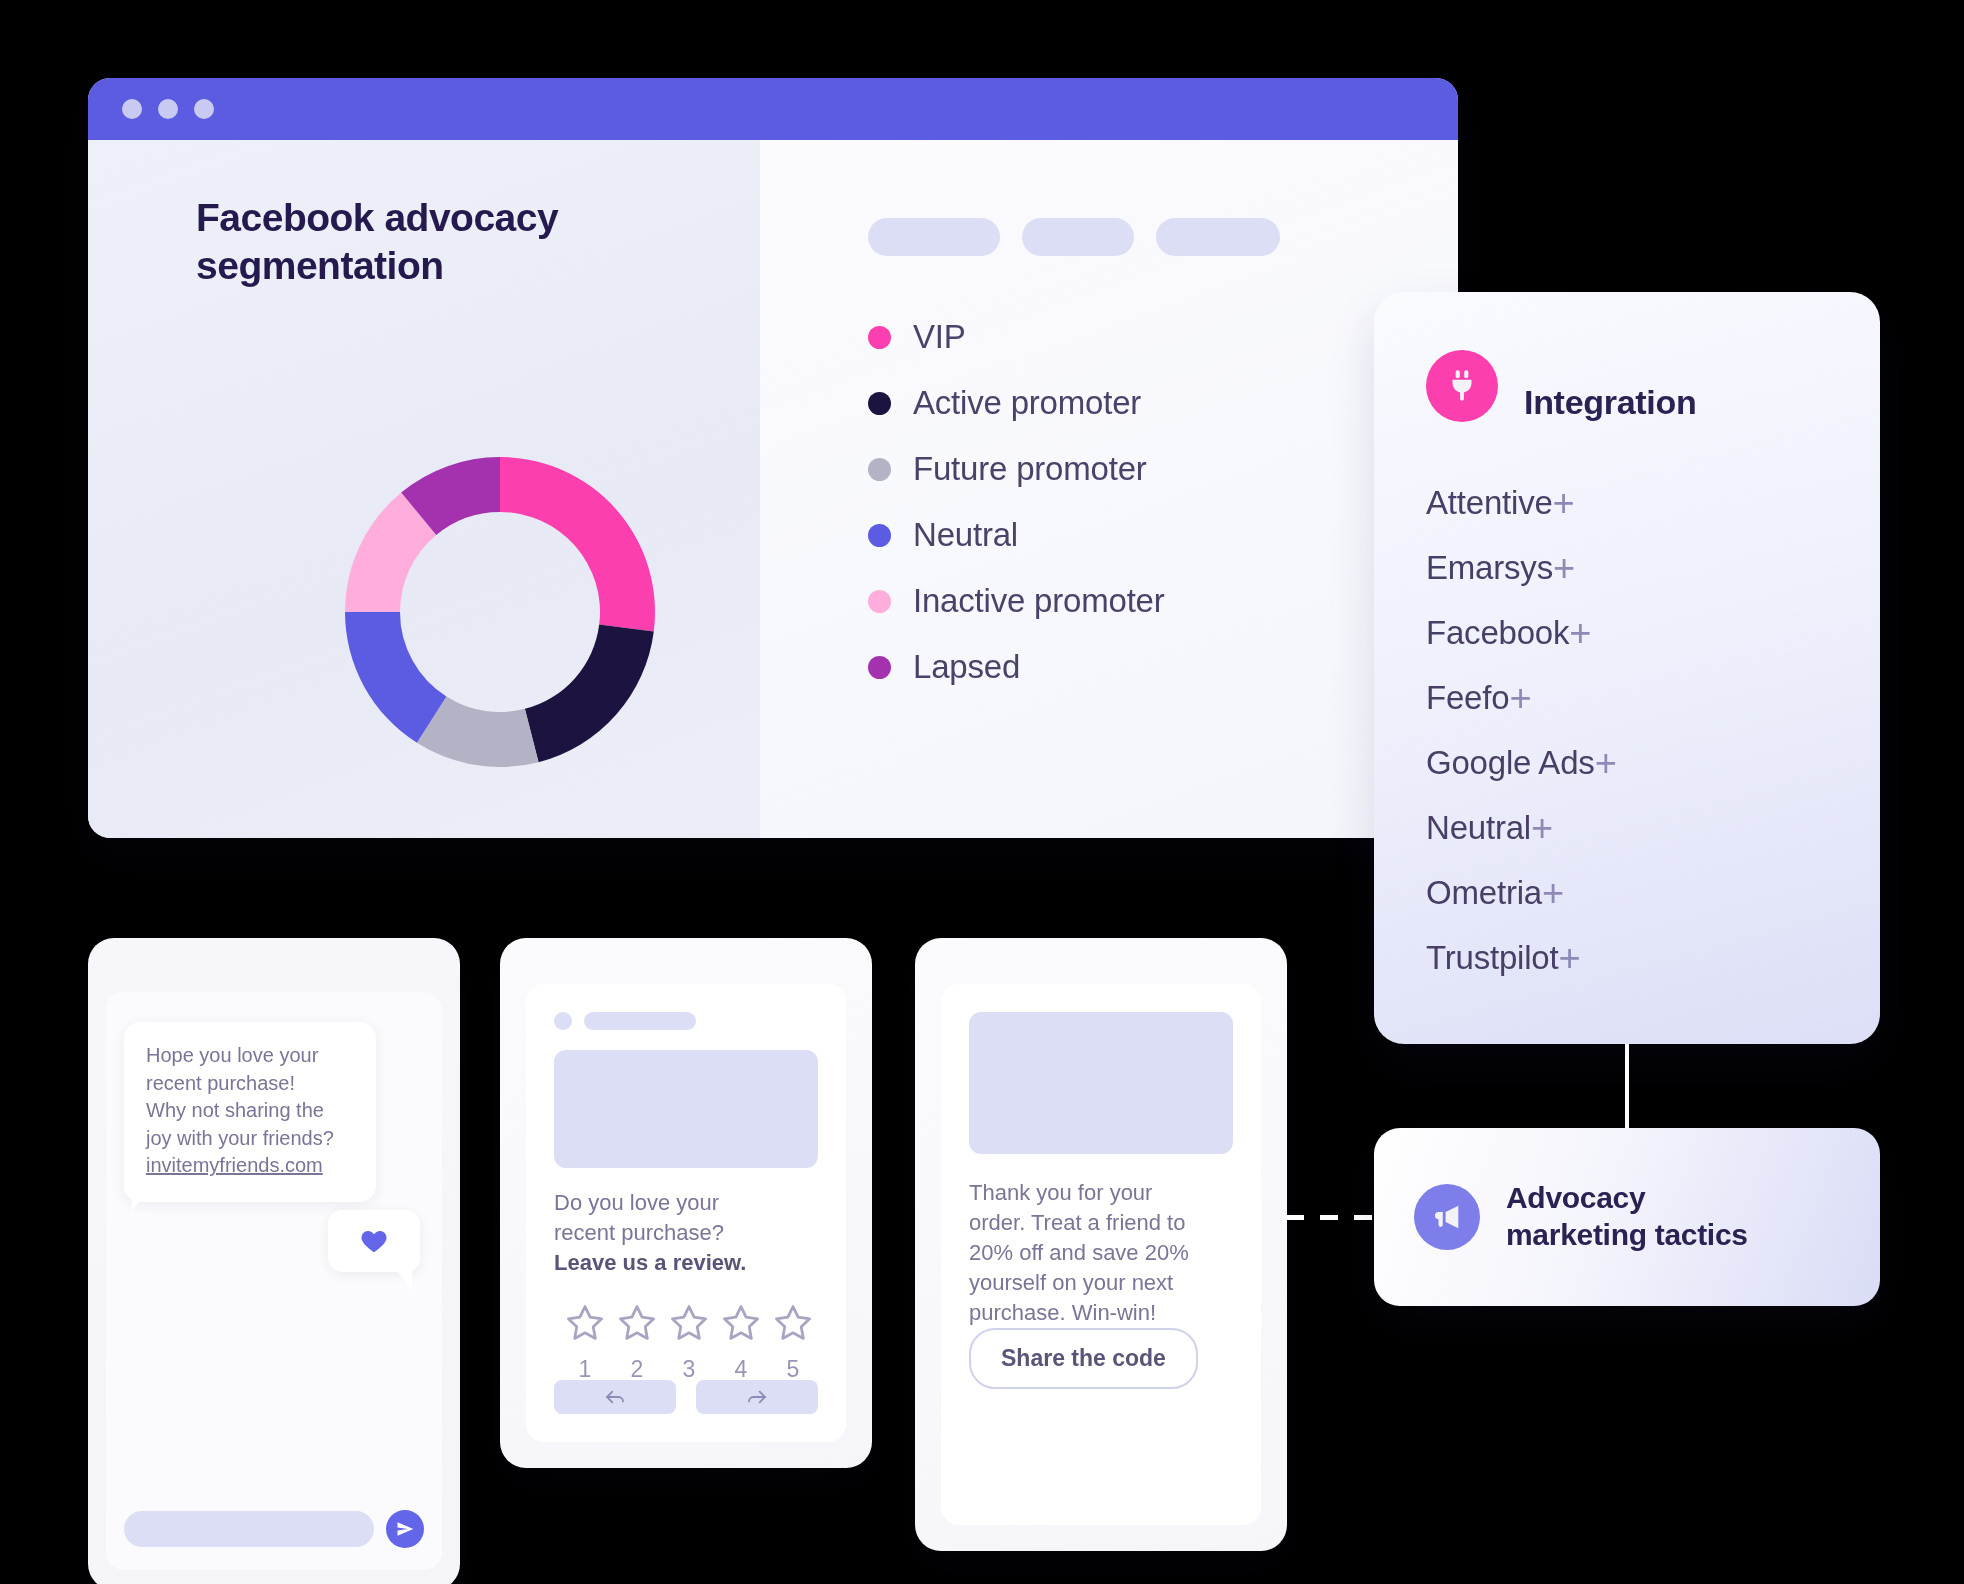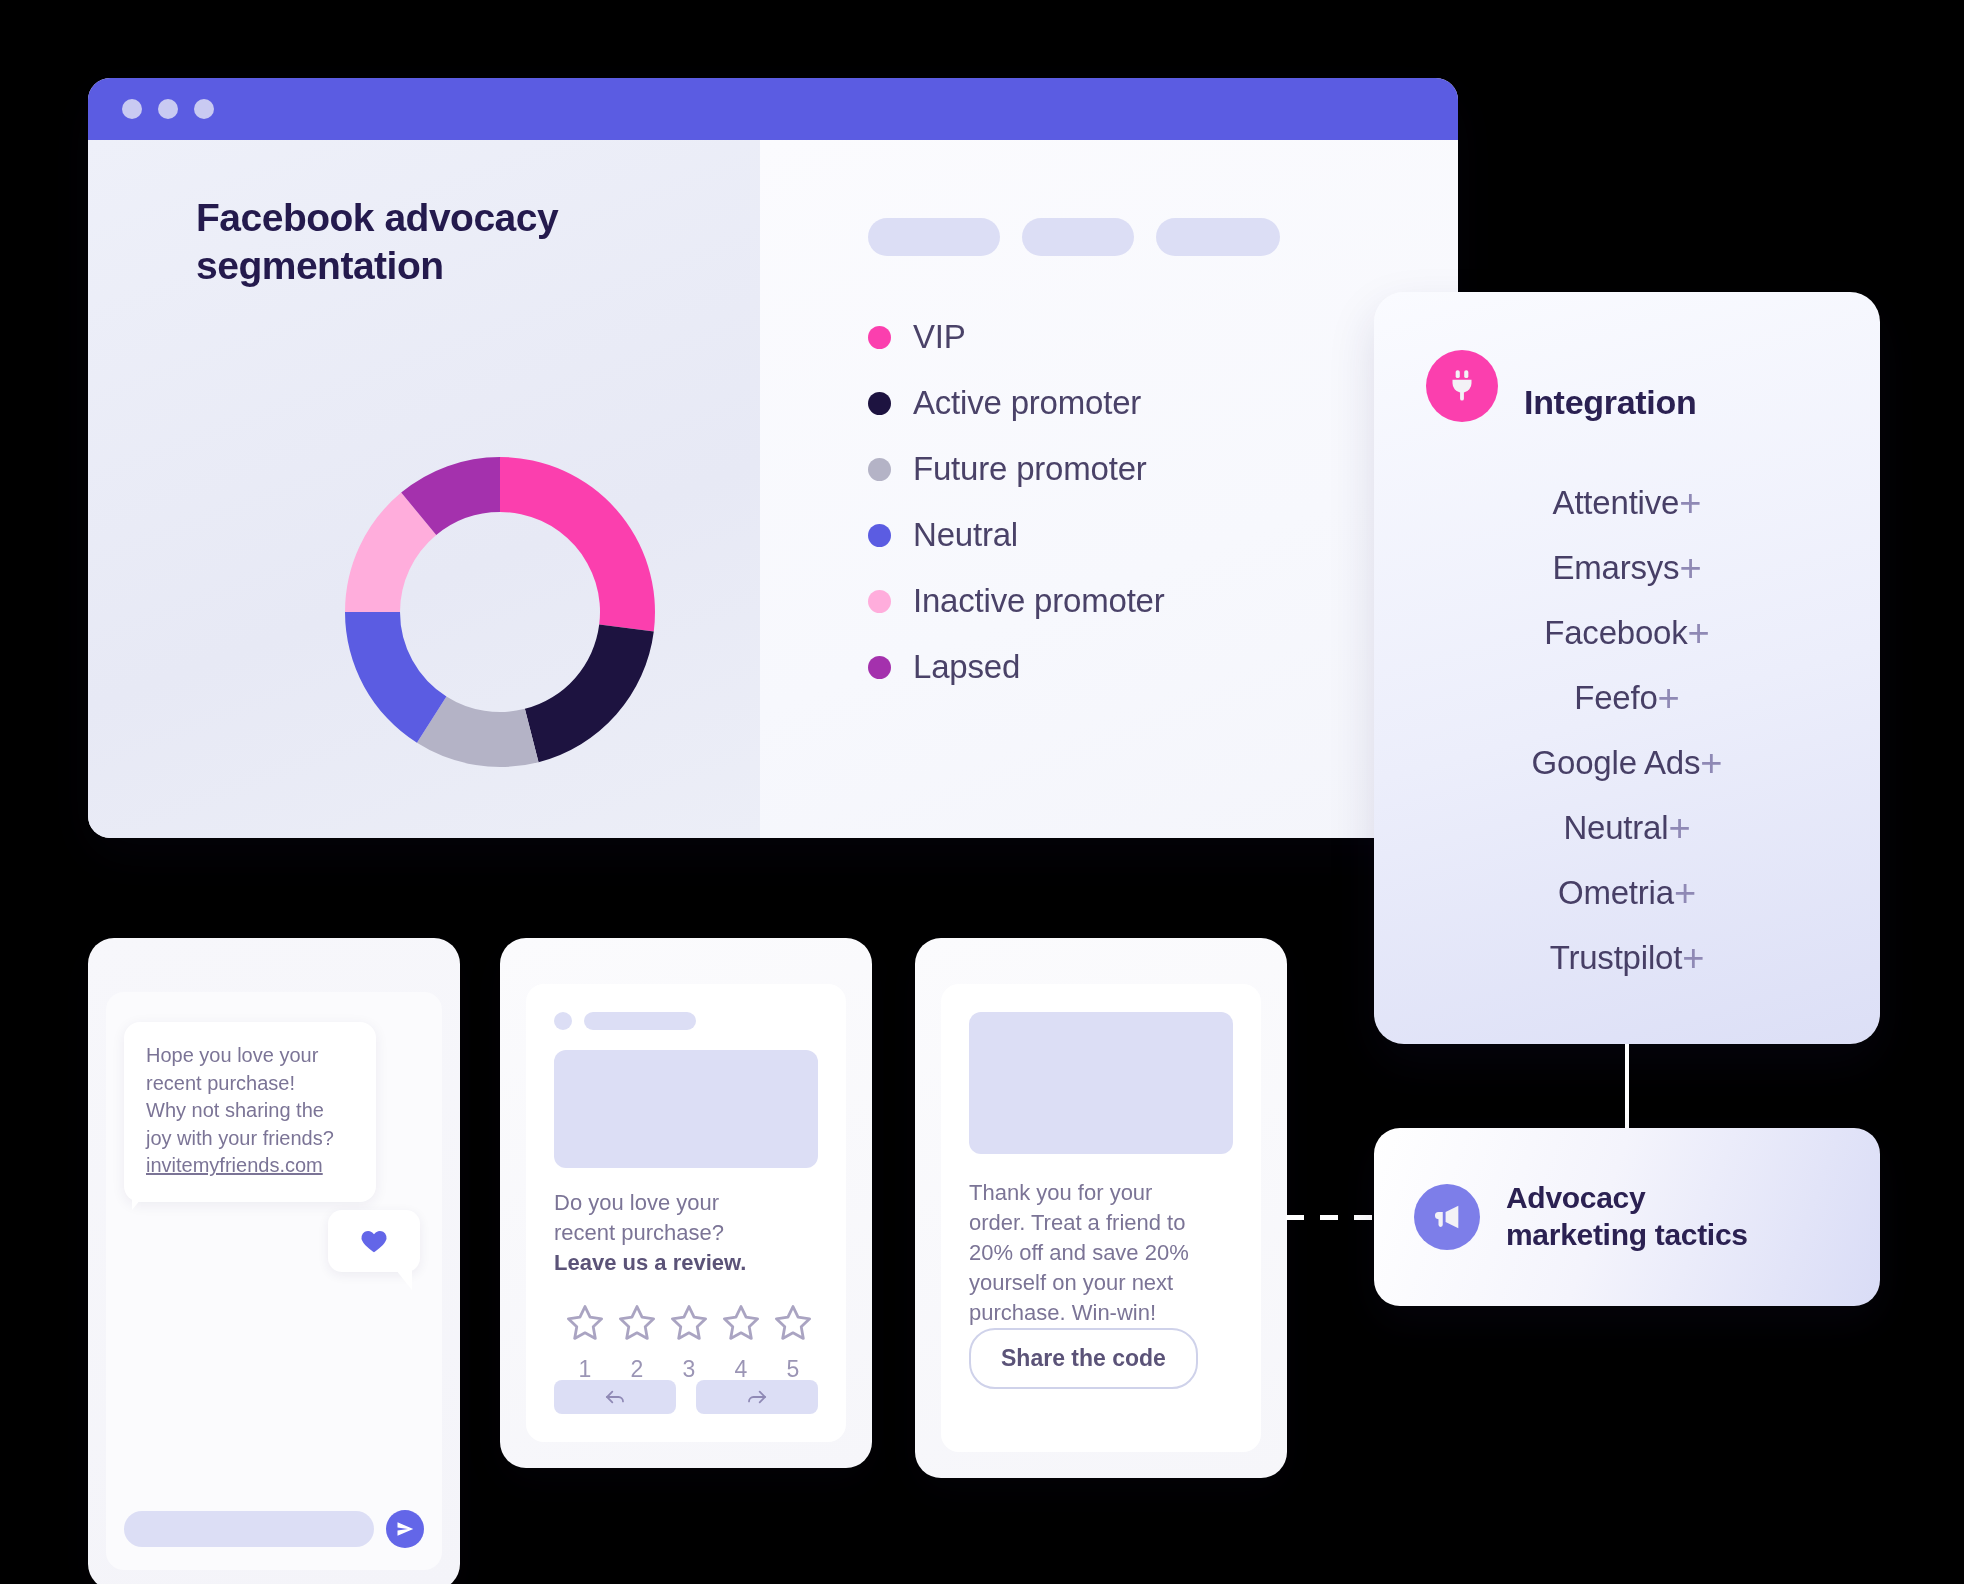--- a/index.html
+++ b/index.html
@@ -67,36 +67,36 @@
     padding: 58px 52px 0 52px;
   }
   .integration-head { display: flex; align-items: flex-end; gap: 26px; margin-bottom: 48px; }
   .plug-badge {
     width: 72px; height: 72px; border-radius: 50%;
     background: #fb3fae; display: flex; align-items: center; justify-content: center; flex: none;
   }
   .integration-title { font-size: 34px; font-weight: bold; color: #2b2152; letter-spacing: -0.3px; }
   .integration-list { display: flex; flex-direction: column; }
   .integration-row {
-    display: flex; align-items: center; justify-content: center;
+    display: flex; align-items: center; justify-content: flex-start;
     height: 65px;
   }
   .integration-name { font-size: 33px; color: #473f66; letter-spacing: -0.2px; }
   .plus-icon { font-size: 38px; color: #8f89b5; line-height: 1; font-weight: 300; }
 
   
   .phone {
     position: absolute; border-radius: 26px;
     background: linear-gradient(165deg,#f7f7fb 0%,#f4f4f9 100%);
     box-shadow: 0 14px 38px rgba(40,30,90,.08);
   }
   .phone.p1 { left: 88px; top: 938px; width: 372px; height: 652px; }
   .phone.p2 { left: 500px; top: 938px; width: 372px; height: 530px;
               background: linear-gradient(165deg,#fbfbfd 0%,#f6f6fa 100%); }
-  .phone.p3 { left: 915px; top: 938px; width: 372px; height: 540px;
+  .phone.p3 { left: 915px; top: 938px; width: 372px; height: 613px;
               background: linear-gradient(165deg,#fbfbfd 0%,#f6f6fa 100%); }
   .phone-inner {
     position: absolute; left: 26px; right: 26px; top: 46px; bottom: 26px;
     background: #ffffff; border-radius: 18px;
   }
   .phone.p1 .phone-inner { background: #fbfbfd; top: 54px; bottom: 20px; left: 18px; right: 18px; }
 
   .bubble {
     position: absolute; left: 18px; top: 30px; width: 252px;
     background: #ffffff; border-radius: 16px;

